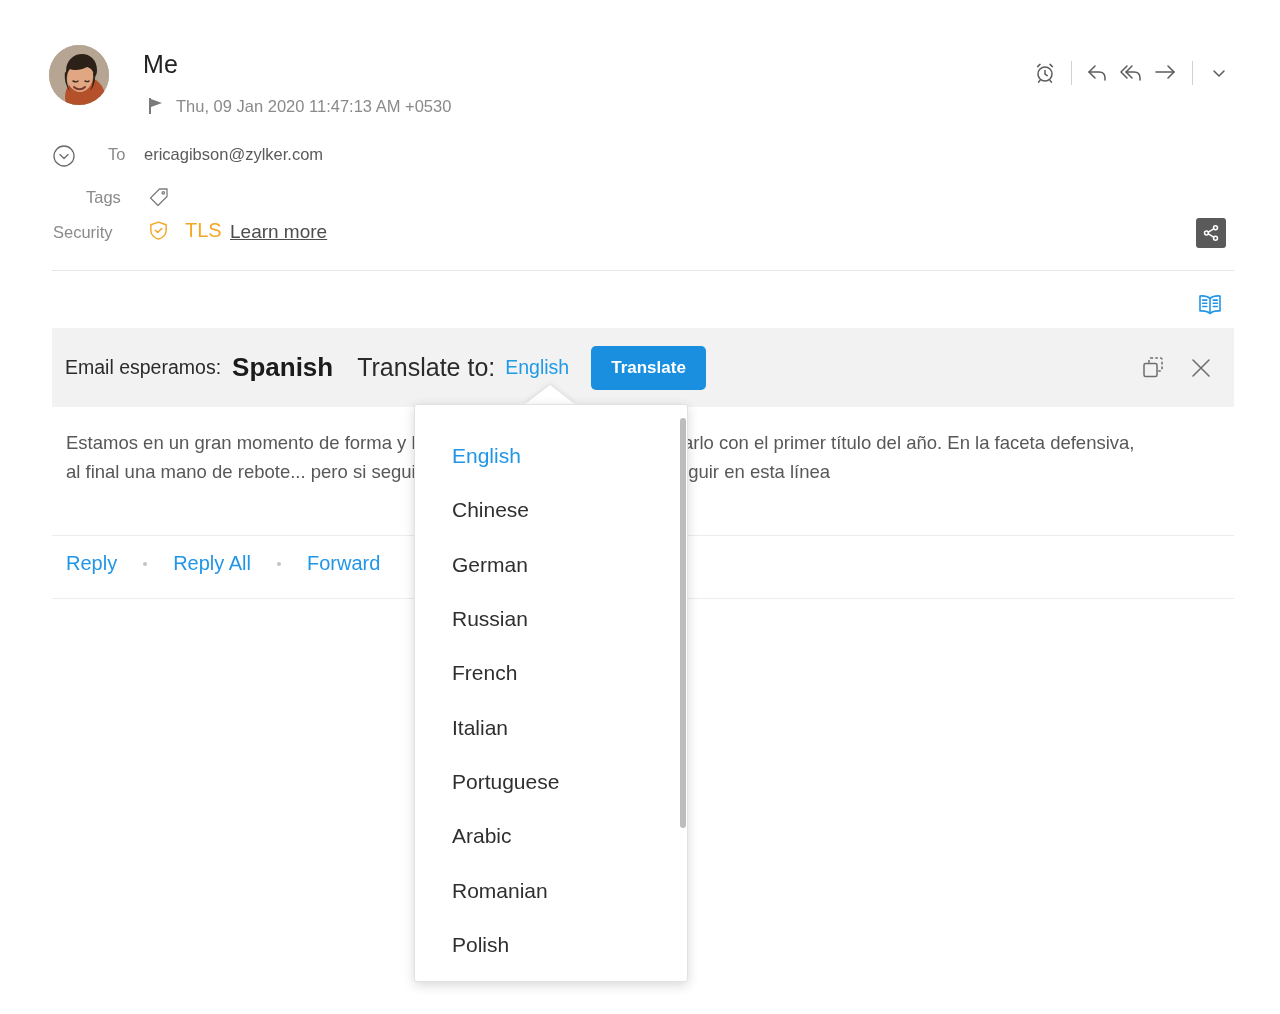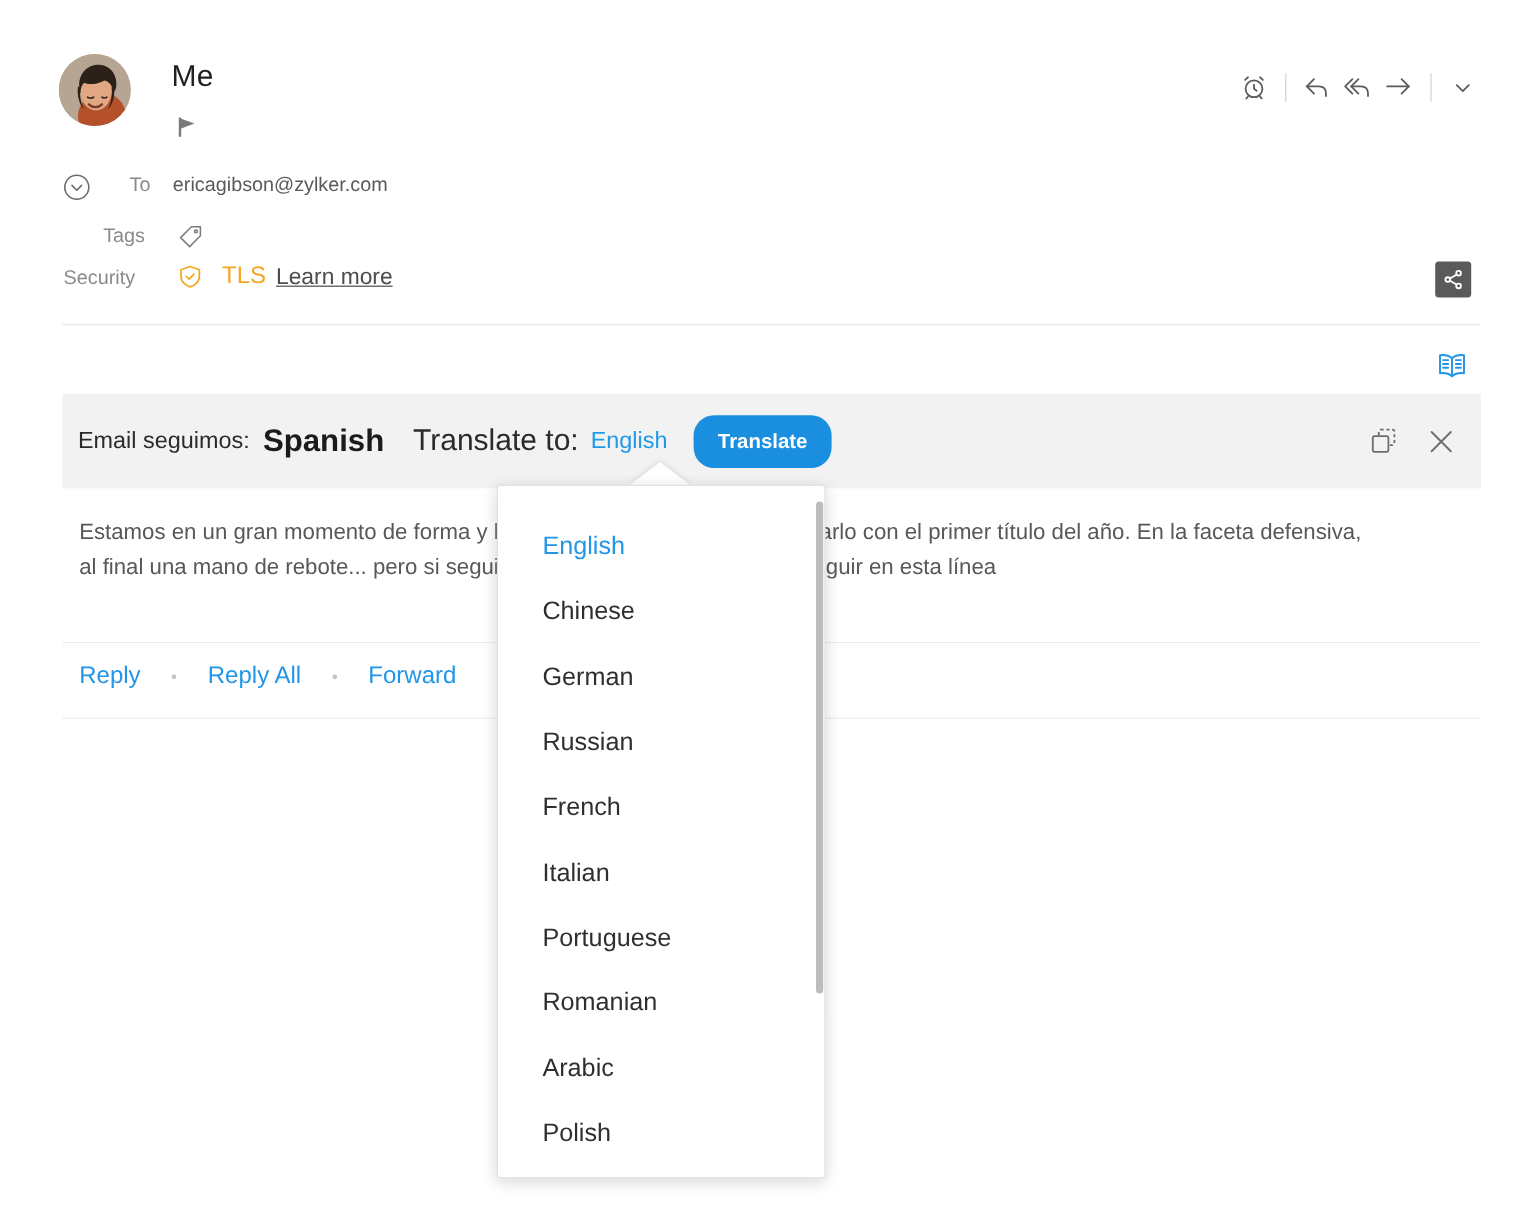--- a/index.html
+++ b/index.html
@@ -69,21 +69,21 @@
   
   .translate-bar {
     position: absolute; left: 52px; top: 328px; width: 1182px; height: 79px;
     background: #f2f2f2; display: flex; align-items: center;
   }
   .tr-lbl1 { margin-left: 13px; font-size: 19.5px; color: #2b2b2b; }
   .tr-src  { margin-left: 11px; font-size: 26px; color: #1b1b1b; font-weight: bold; }
   .tr-lbl2 { margin-left: 24px; font-size: 25px; color: #2b2b2b; }
   .tr-tgt  { margin-left: 10px; font-size: 19.5px; color: #1e9ae8; cursor: pointer; }
   .tr-btn {
-    margin-left: 22px; background: #1a8fe0; color: #fff; border: none; border-radius: 17px;
+    margin-left: 22px; background: #1a8fe0; color: #fff; border: none; border-radius: 5px;
     padding: 0 20px; height: 44px; font-size: 17px; font-weight: bold;
     font-family: "Liberation Sans", sans-serif; cursor: pointer;
   }
   .tr-right { margin-left: auto; display: flex; align-items: center; gap: 22px; padding-right: 20px; }
   .tr-ic { width: 26px; height: 26px; color: #6e6e6e; cursor: pointer; }
 
   
   .body-text {
     position: absolute; left: 66px; top: 428px; width: 1170px;
     font-size: 18.5px; line-height: 29px; color: #585858;
@@ -140,20 +140,21 @@
     </svg>
   </div>
 
   <div class="sender-name">Me</div>
 
   <span class="flag-icon">
     <svg viewBox="0 0 20 20" fill="#7a7a7a">
         <path d="M3 2v16h2v-7l11-4L5 3V2z"></path>
       </svg>
   </span>
+  <div class="date-line">Thu, 09 Jan 2020 11:47:13 AM +0530</div>
 
   <div class="toolbar">
     <div class="tb-btn">
       <svg width="24" height="24" viewBox="0 0 24 24" fill="none" stroke="currentColor" stroke-width="1.5" stroke-linecap="round">
         <circle cx="12" cy="13" r="7"></circle>
           <path d="M12 9.5V13l2.2 1.6"></path>
         <path d="M4.6 5.6 7 3.4M19.4 5.6 17 3.4M7 19.5l-1.4 1.6M17 19.5l1.4 1.6"></path>
       </svg>
     </div>
     <div class="tb-sep"></div>
@@ -226,21 +227,21 @@
 
   <span class="book-icon">
     <svg viewBox="0 0 28 28" fill="none" stroke="currentColor" stroke-width="1.6" stroke-linejoin="round" stroke-linecap="round">
       <path d="M14 7.5C11.5 5.3 8 4.6 4 5v15c4-.4 7.5.3 10 2.5 2.5-2.2 6-2.9 10-2.5V5c-4-.4-7.5.3-10 2.5z"></path>
       <path d="M14 7.5v15"></path>
         <path d="M6.6 9.1h4.2M6.6 12.3h4.2M6.6 15.5h4.2M17.2 9.1h4.2M17.2 12.3h4.2M17.2 15.5h4.2"></path>
     </svg>
   </span>
 
   <div class="translate-bar">
-    <span class="tr-lbl1">Email seguimos:</span>
+    <span class="tr-lbl1">Email esperamos:</span>
     <span class="tr-src">Spanish</span>
     <span class="tr-lbl2">Translate to:</span>
     <span class="tr-tgt">English</span>
     <button class="tr-btn">Translate</button>
     <span class="tr-right">
       <span class="tr-ic">
         <svg viewBox="0 0 26 26" fill="none" stroke="currentColor" stroke-width="1.5" stroke-linejoin="round">
           <rect x="9" y="3" width="13" height="13" rx="1.5" stroke-dasharray="2.6 2.2"></rect>
           <rect x="4" y="8.5" width="13" height="13" rx="1.5" fill="#f2f2f2"></rect>
         </svg>
@@ -271,21 +272,21 @@
   <div class="dd-arrow"></div>
   <div class="dropdown">
     <div class="dd-list" id="dd-list">
         <div class="dd-item selected">English</div>
         <div class="dd-item">Chinese</div>
         <div class="dd-item">German</div>
         <div class="dd-item">Russian</div>
         <div class="dd-item">French</div>
         <div class="dd-item">Italian</div>
         <div class="dd-item">Portuguese</div>
+        <div class="dd-item">Arabic</div>
         <div class="dd-item">Romanian</div>
-        <div class="dd-item">Arabic</div>
         <div class="dd-item">Polish</div>
       </div>
     <div class="dd-scroll-track"></div>
     <div class="dd-scroll-thumb"></div>
   </div>
 
 </div>
 
 </body></html>

